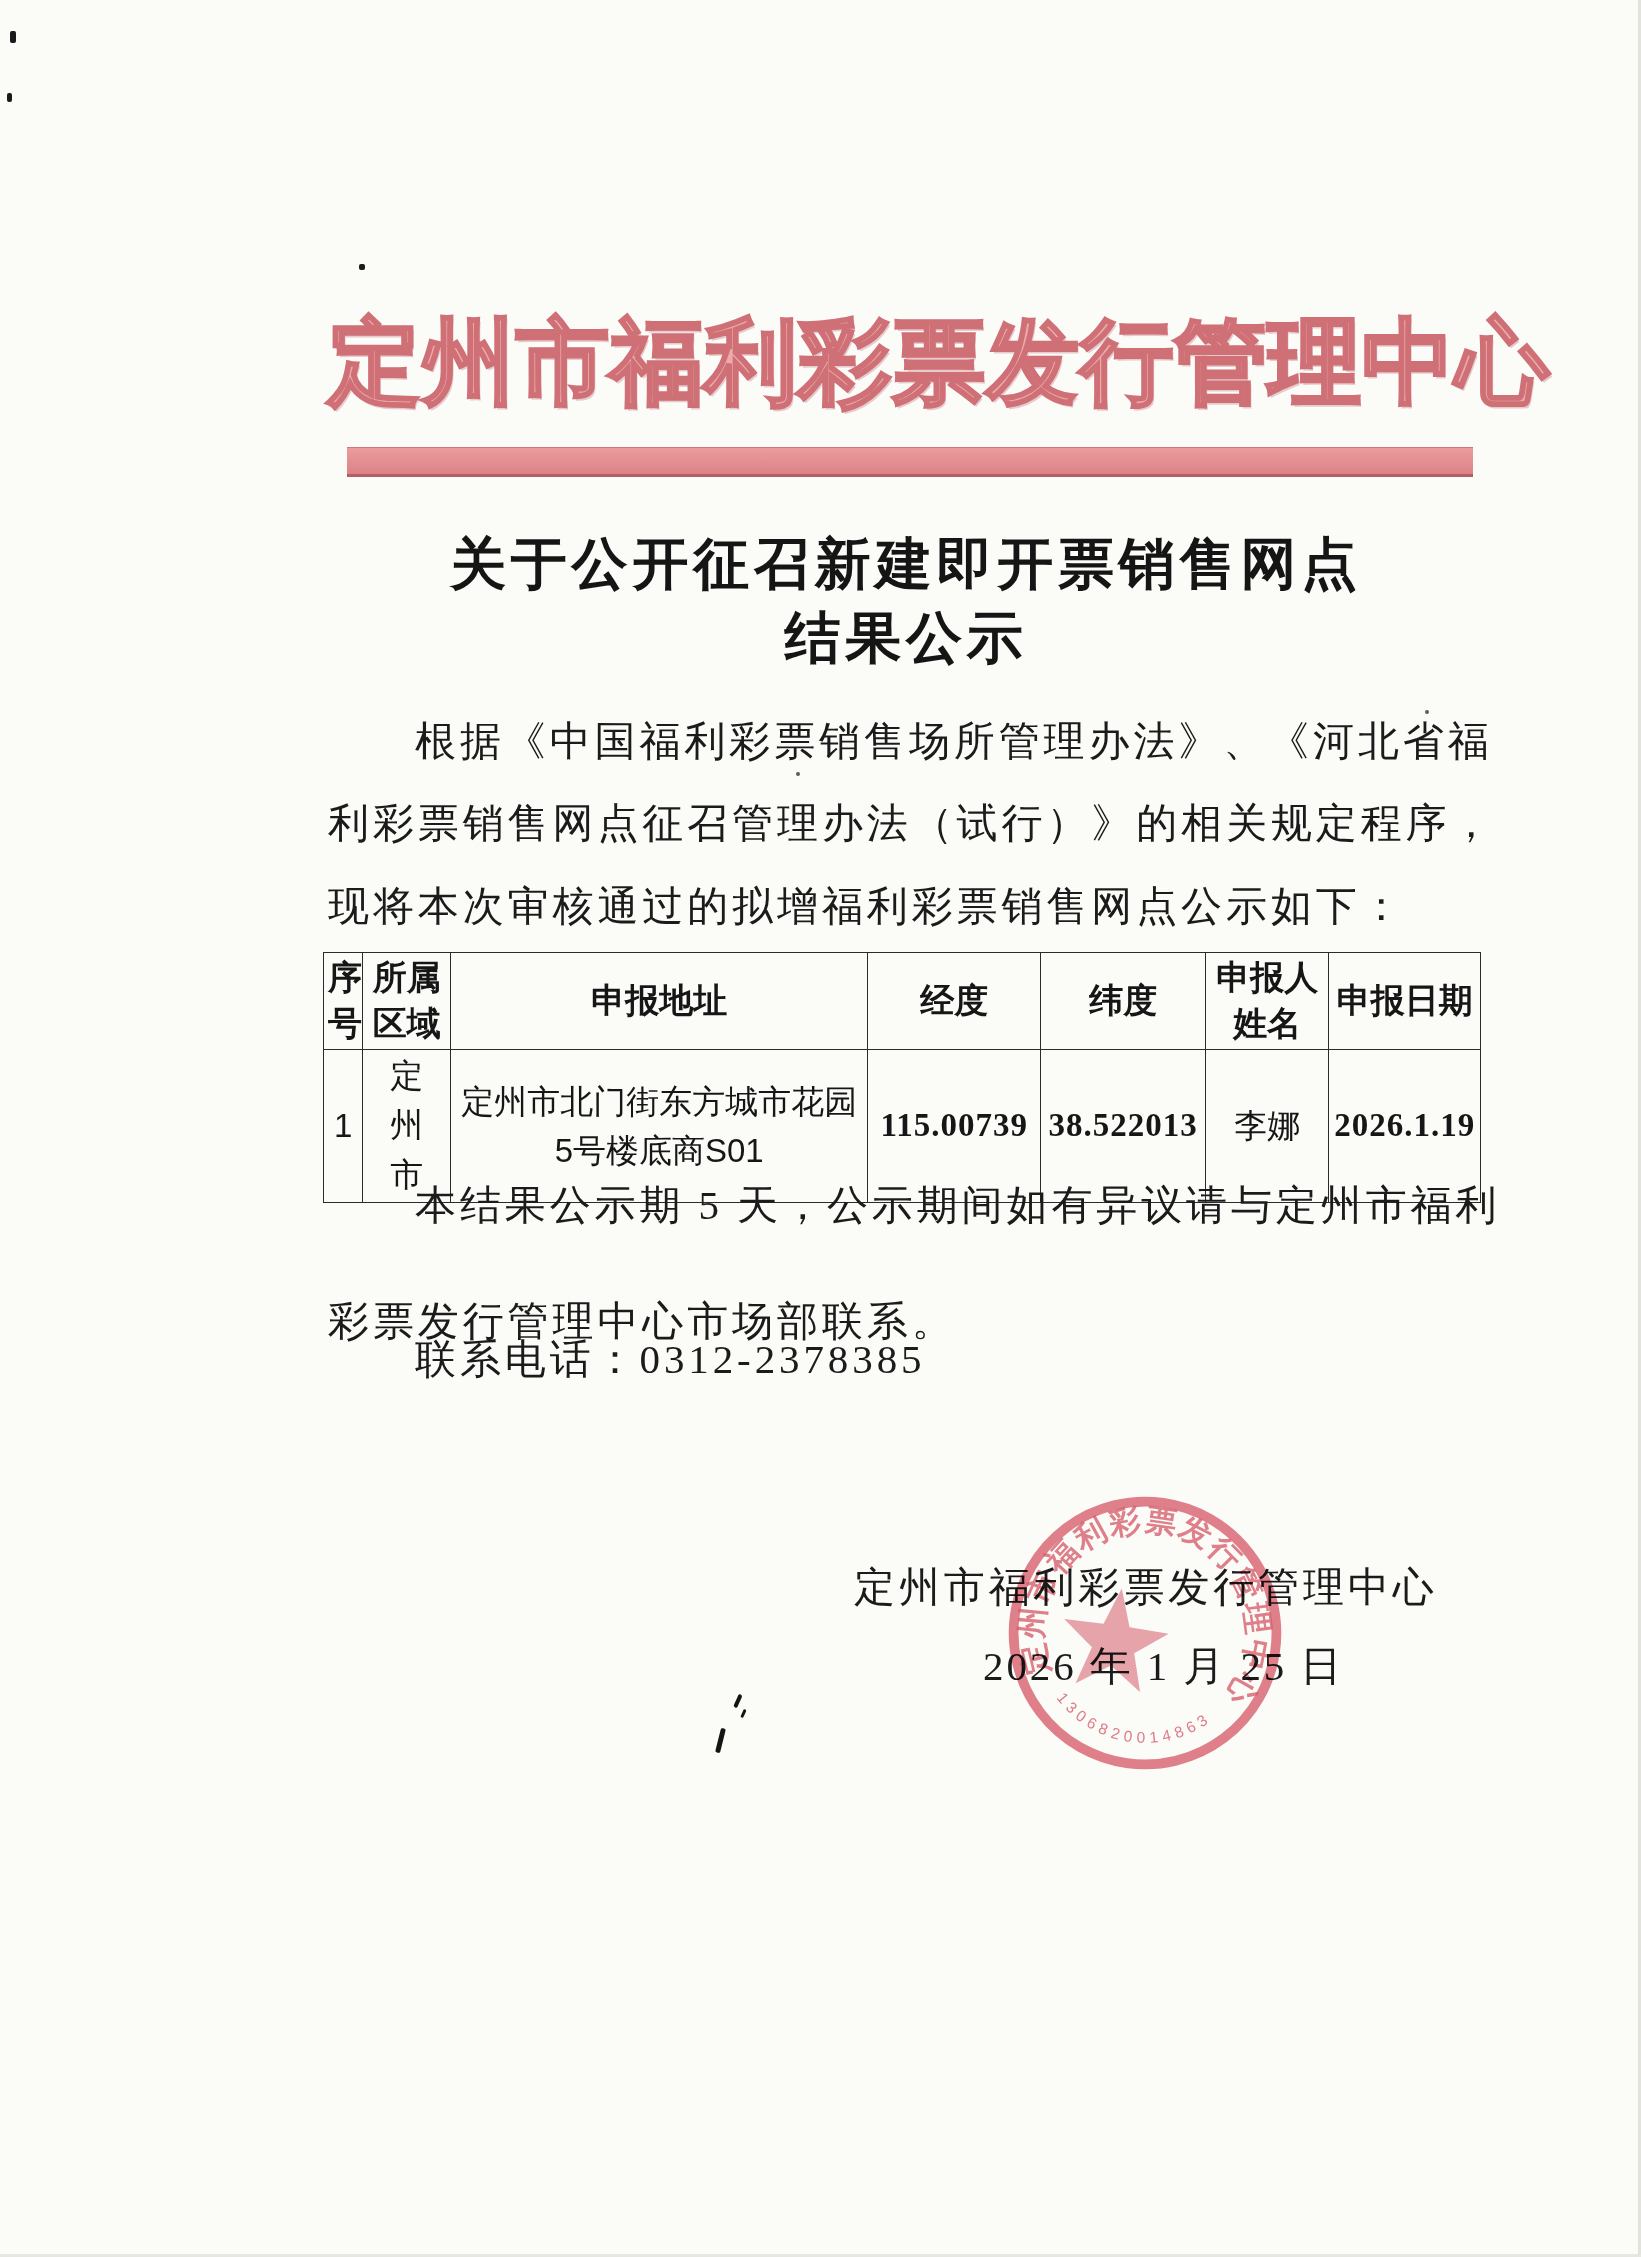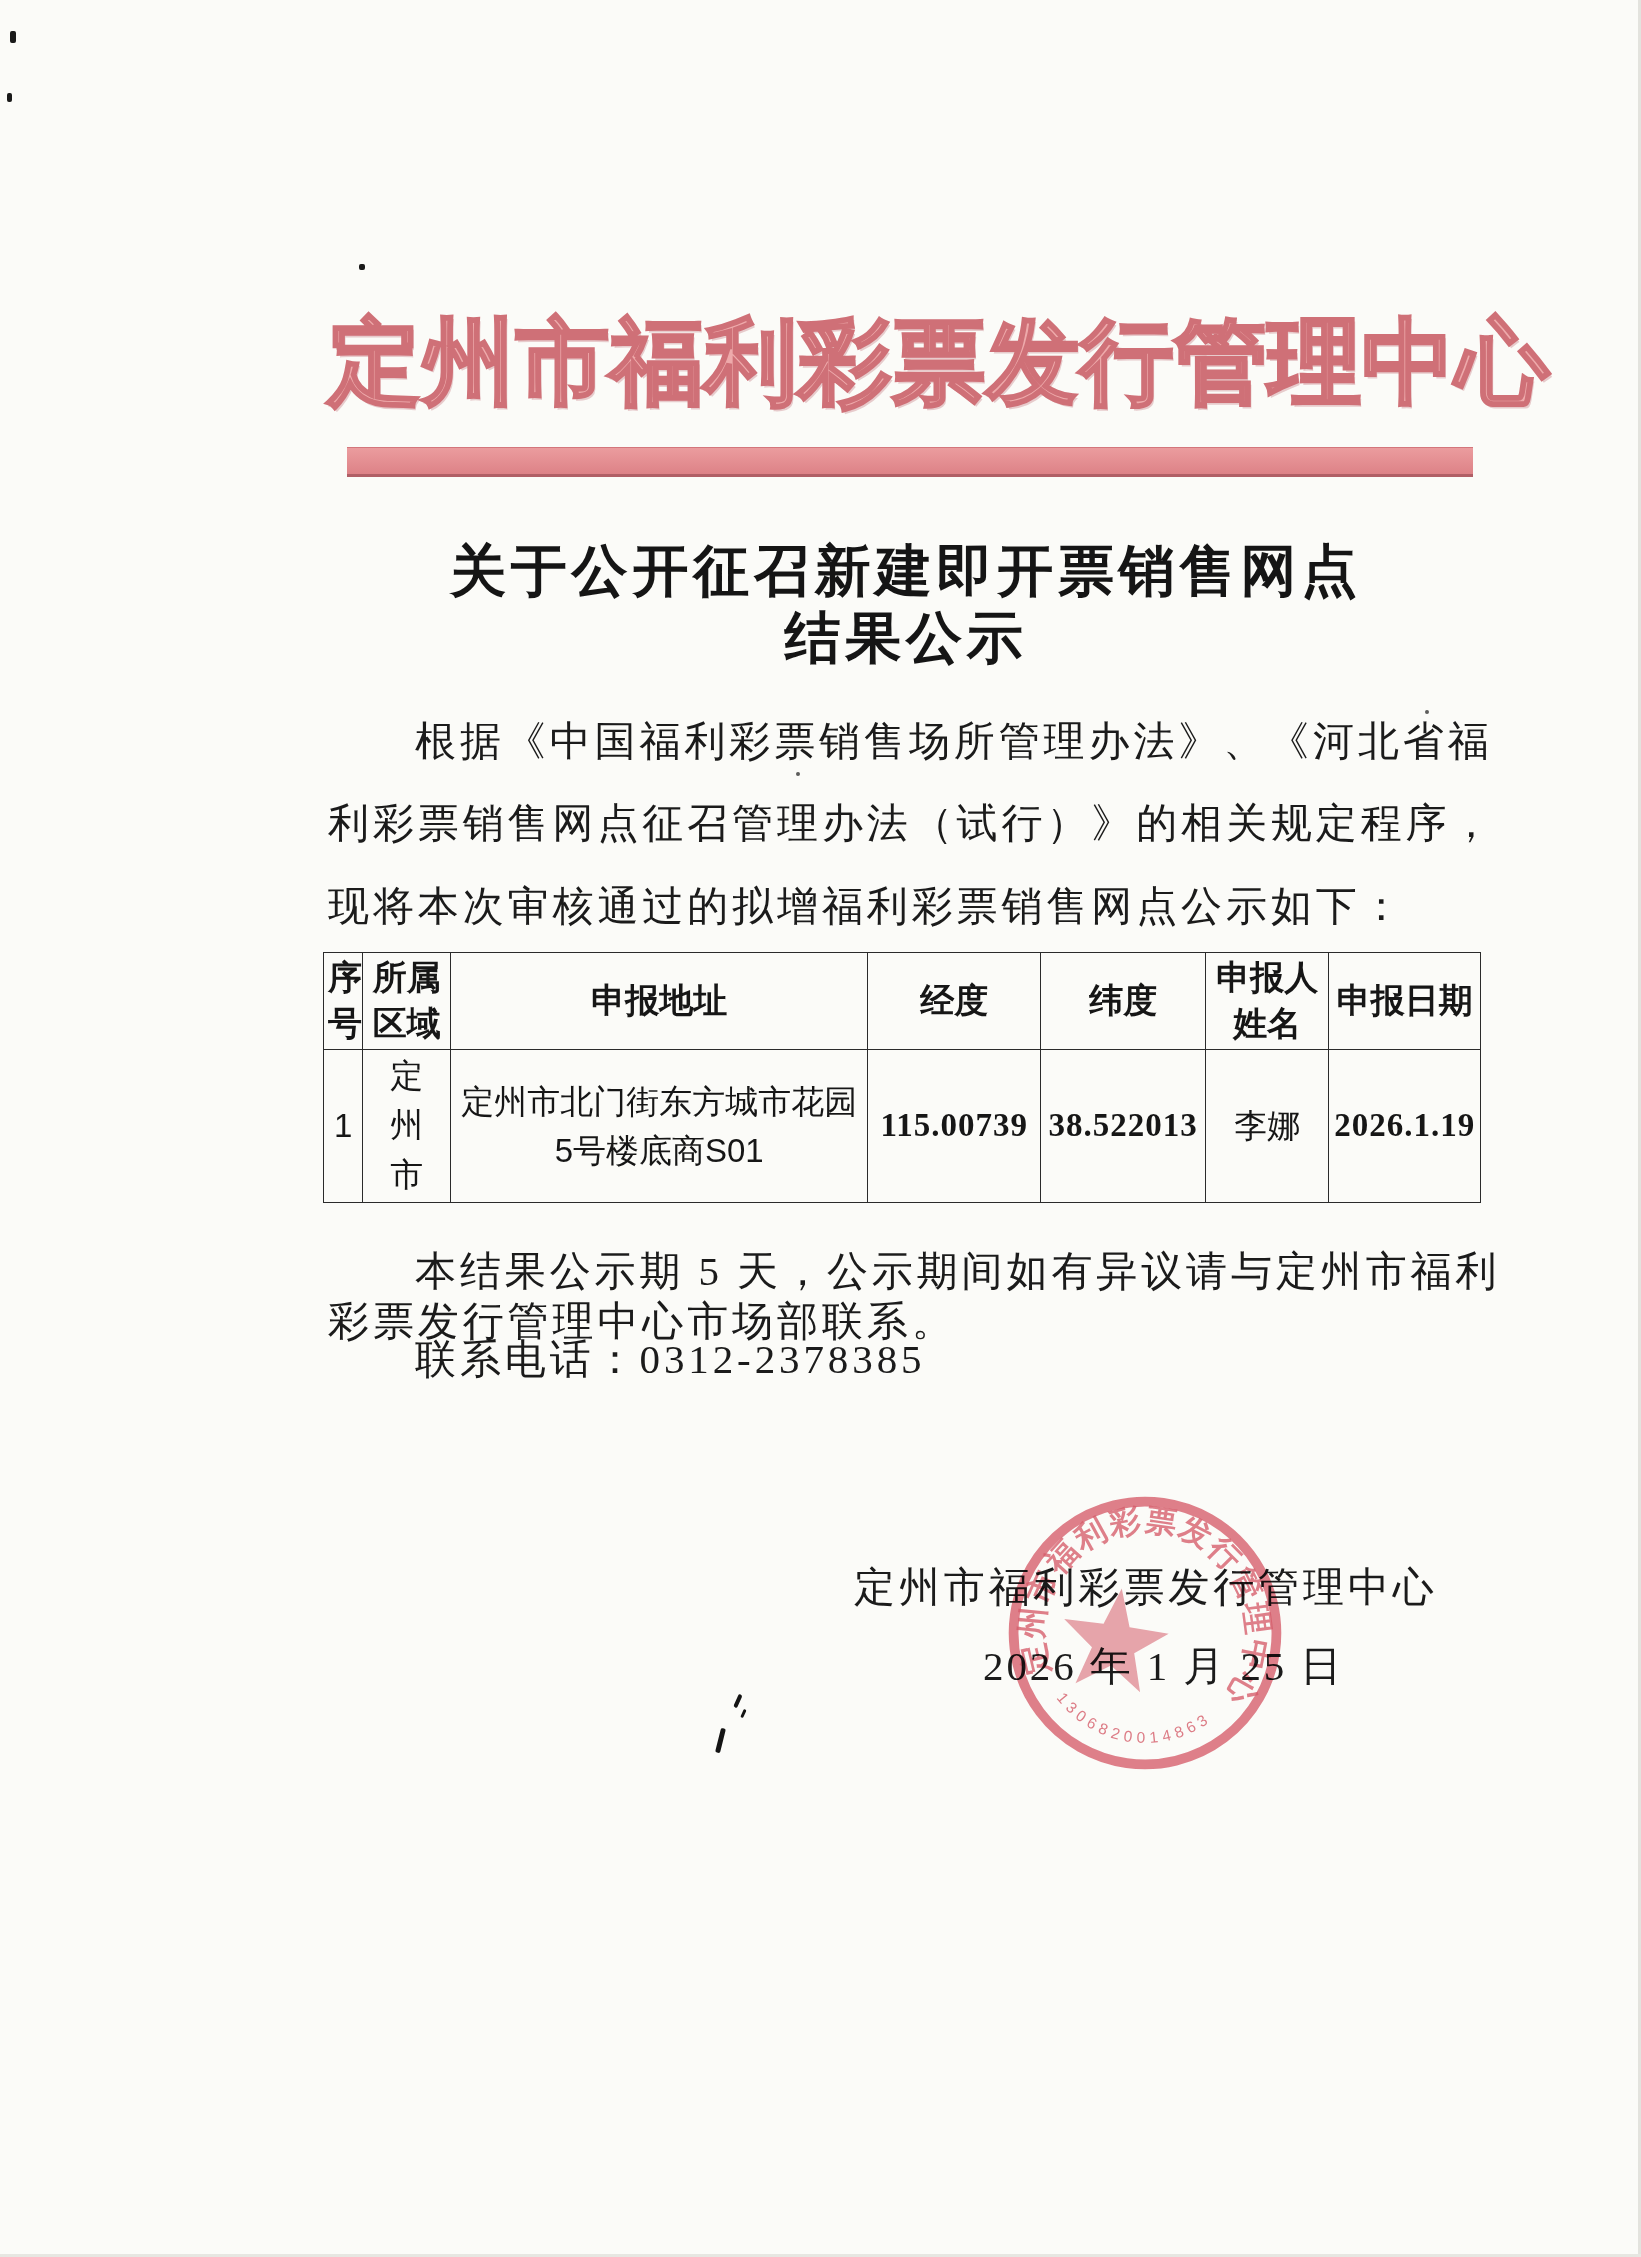--- a/index.html
+++ b/index.html
@@ -24,21 +24,21 @@
   .redbar{
     position:absolute;top:447px;left:19.3px;width:1126px;height:26px;
     background:linear-gradient(#eb9c9e,#dd8287);
     border-top:1.9px solid #d3767c;border-bottom:3.9px solid #b05f66;
   }
 
   
   .doc-title{position:absolute;left:0;width:100%;text-align:center;
     font-family:"Liberation Serif", serif;font-weight:700;font-size:56px;
     letter-spacing:4.8px;white-space:nowrap;color:#151515;}
-  .doc-title.l1{top:527px;margin-top:7px;}
+  .doc-title.l1{top:527px;}
   .doc-title.l2{top:601px;}
 
   
   .bodyline{position:absolute;left:0;width:100%;font-size:41px;letter-spacing:3.9px;
     line-height:1.25;white-space:nowrap;color:#1b1b1b;}
   .indent{text-indent:87px;}
 
   
   table.apply{
     position:absolute;left:-4.8px;top:952px;width:1156px;
@@ -128,21 +128,21 @@
         <td><span class="vert">定州市</span></td>
         <td>定州市北门街东方城市花园5号楼底商S01</td>
         <td class="num">115.00739</td>
         <td class="num">38.522013</td>
         <td>李娜</td>
         <td class="num">2026.1.19</td>
       </tr>
     </tbody>
   </table>
 
-  <div class="bodyline indent" style="top:1246px;">本结果公示期 5 天，公示期间如有异议请与定州市福利</div>
+  <div class="bodyline indent" style="top:1180px;">本结果公示期 5 天，公示期间如有异议请与定州市福利</div>
   <div class="bodyline" style="top:1296px;">彩票发行管理中心市场部联系。</div>
 
   <div class="bodyline indent" style="top:1334px;font-family:Liberation Serif, serif;">联系电话：0312-2378385</div>
 
   <div class="sig org">定州市福利彩票发行管理中心</div>
   <div class="sig date">2026 年 1 月 25 日</div>
 
   <svg class="seal" viewBox="0 0 300 300" xmlns="http://www.w3.org/2000/svg">
     <defs>
       <path id="sealArcTop" d="M 59 202.5 A 105 105 0 1 1 241 202.5" fill="none"></path>

